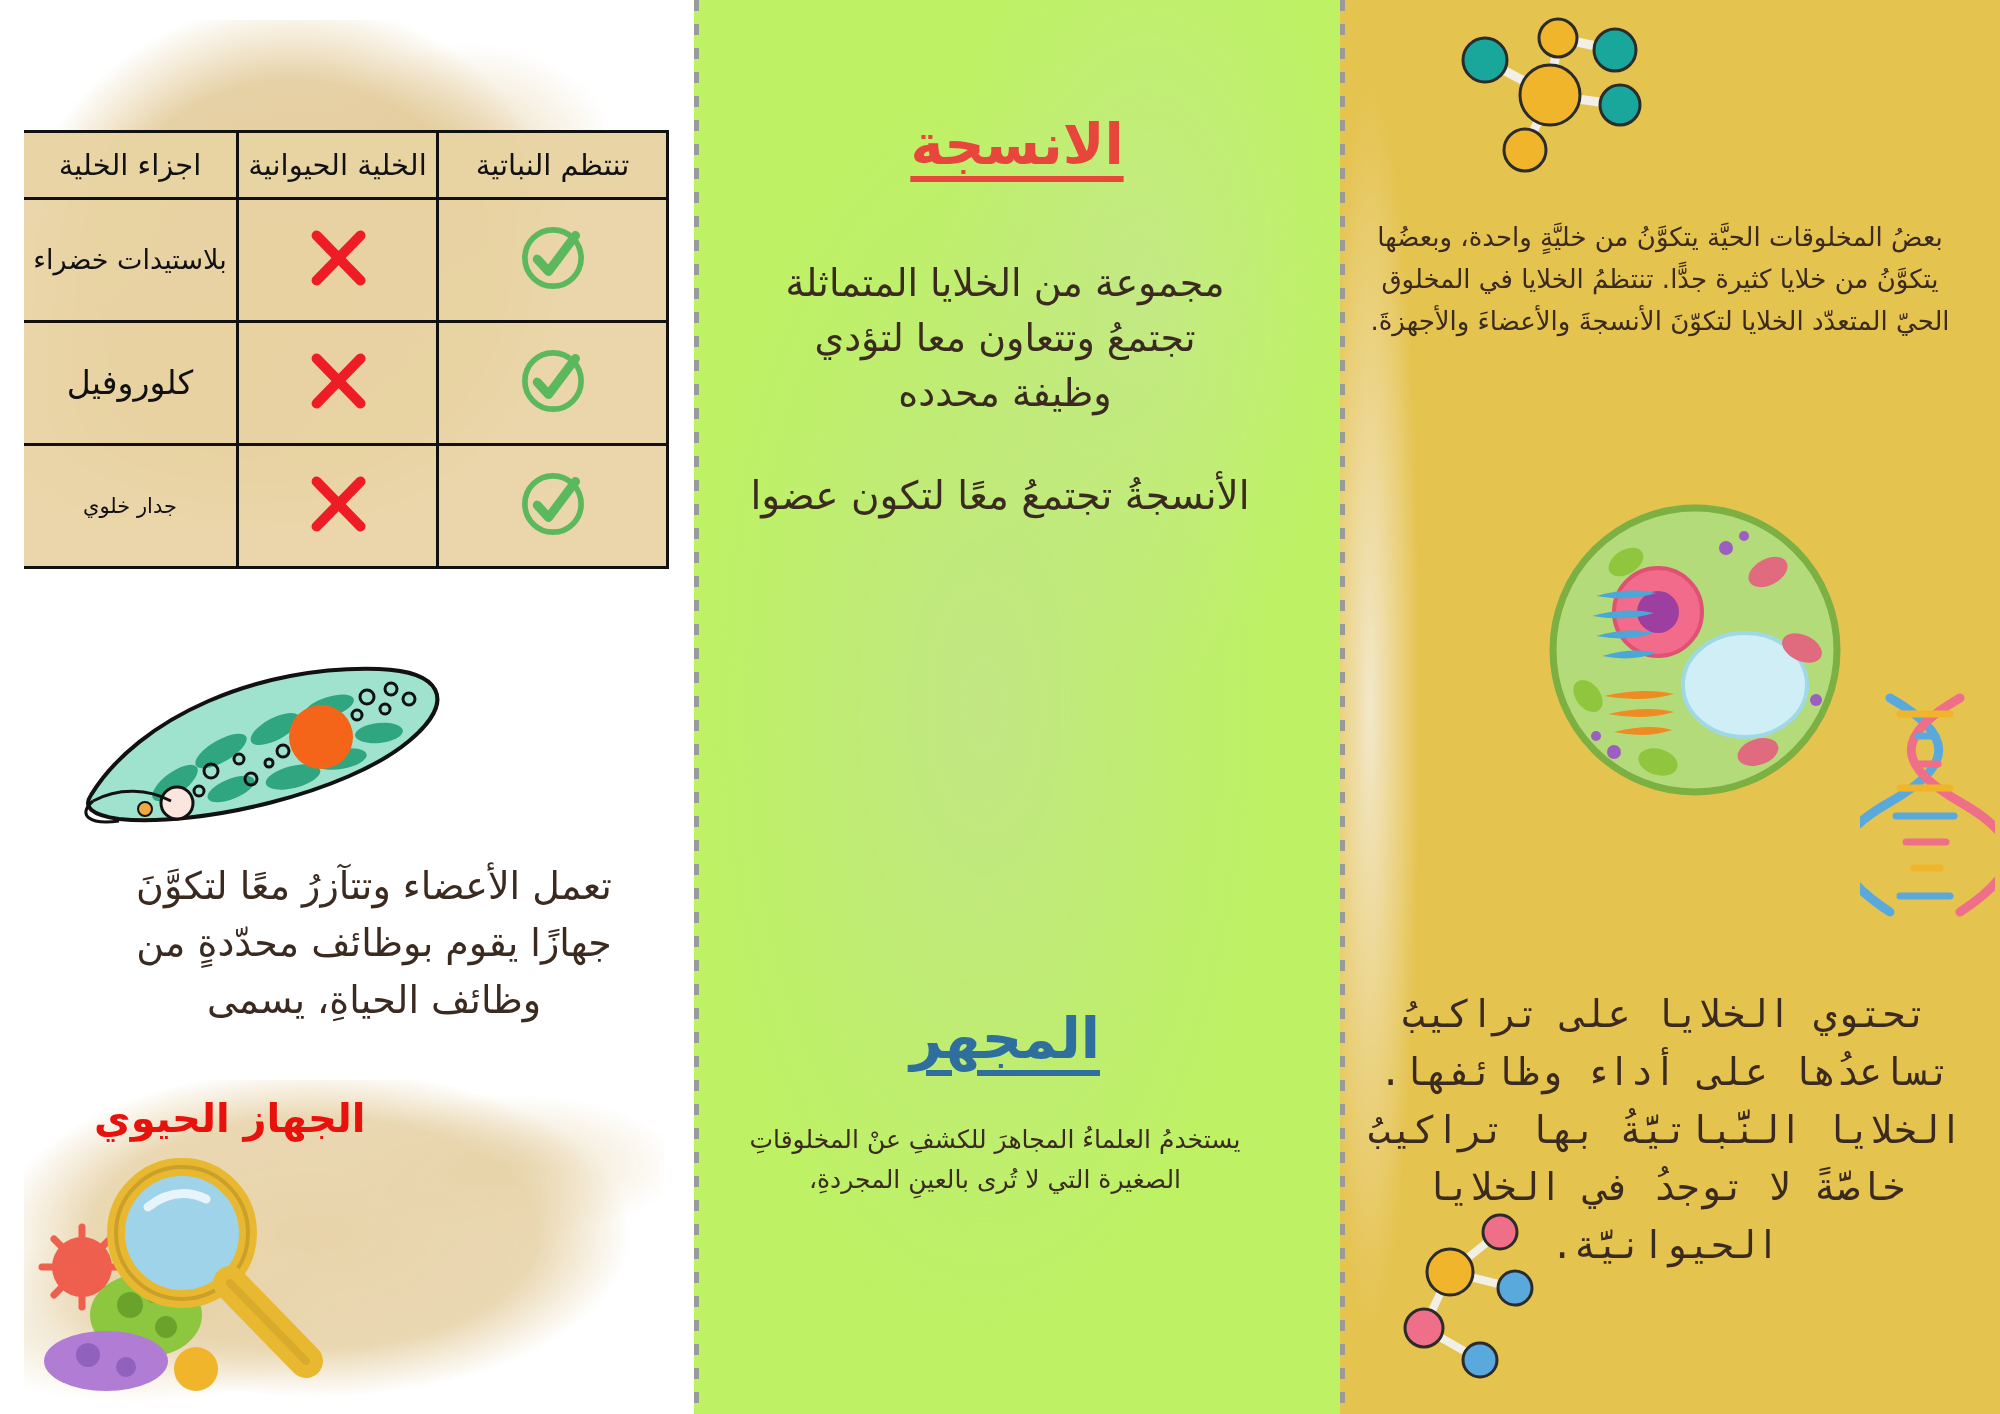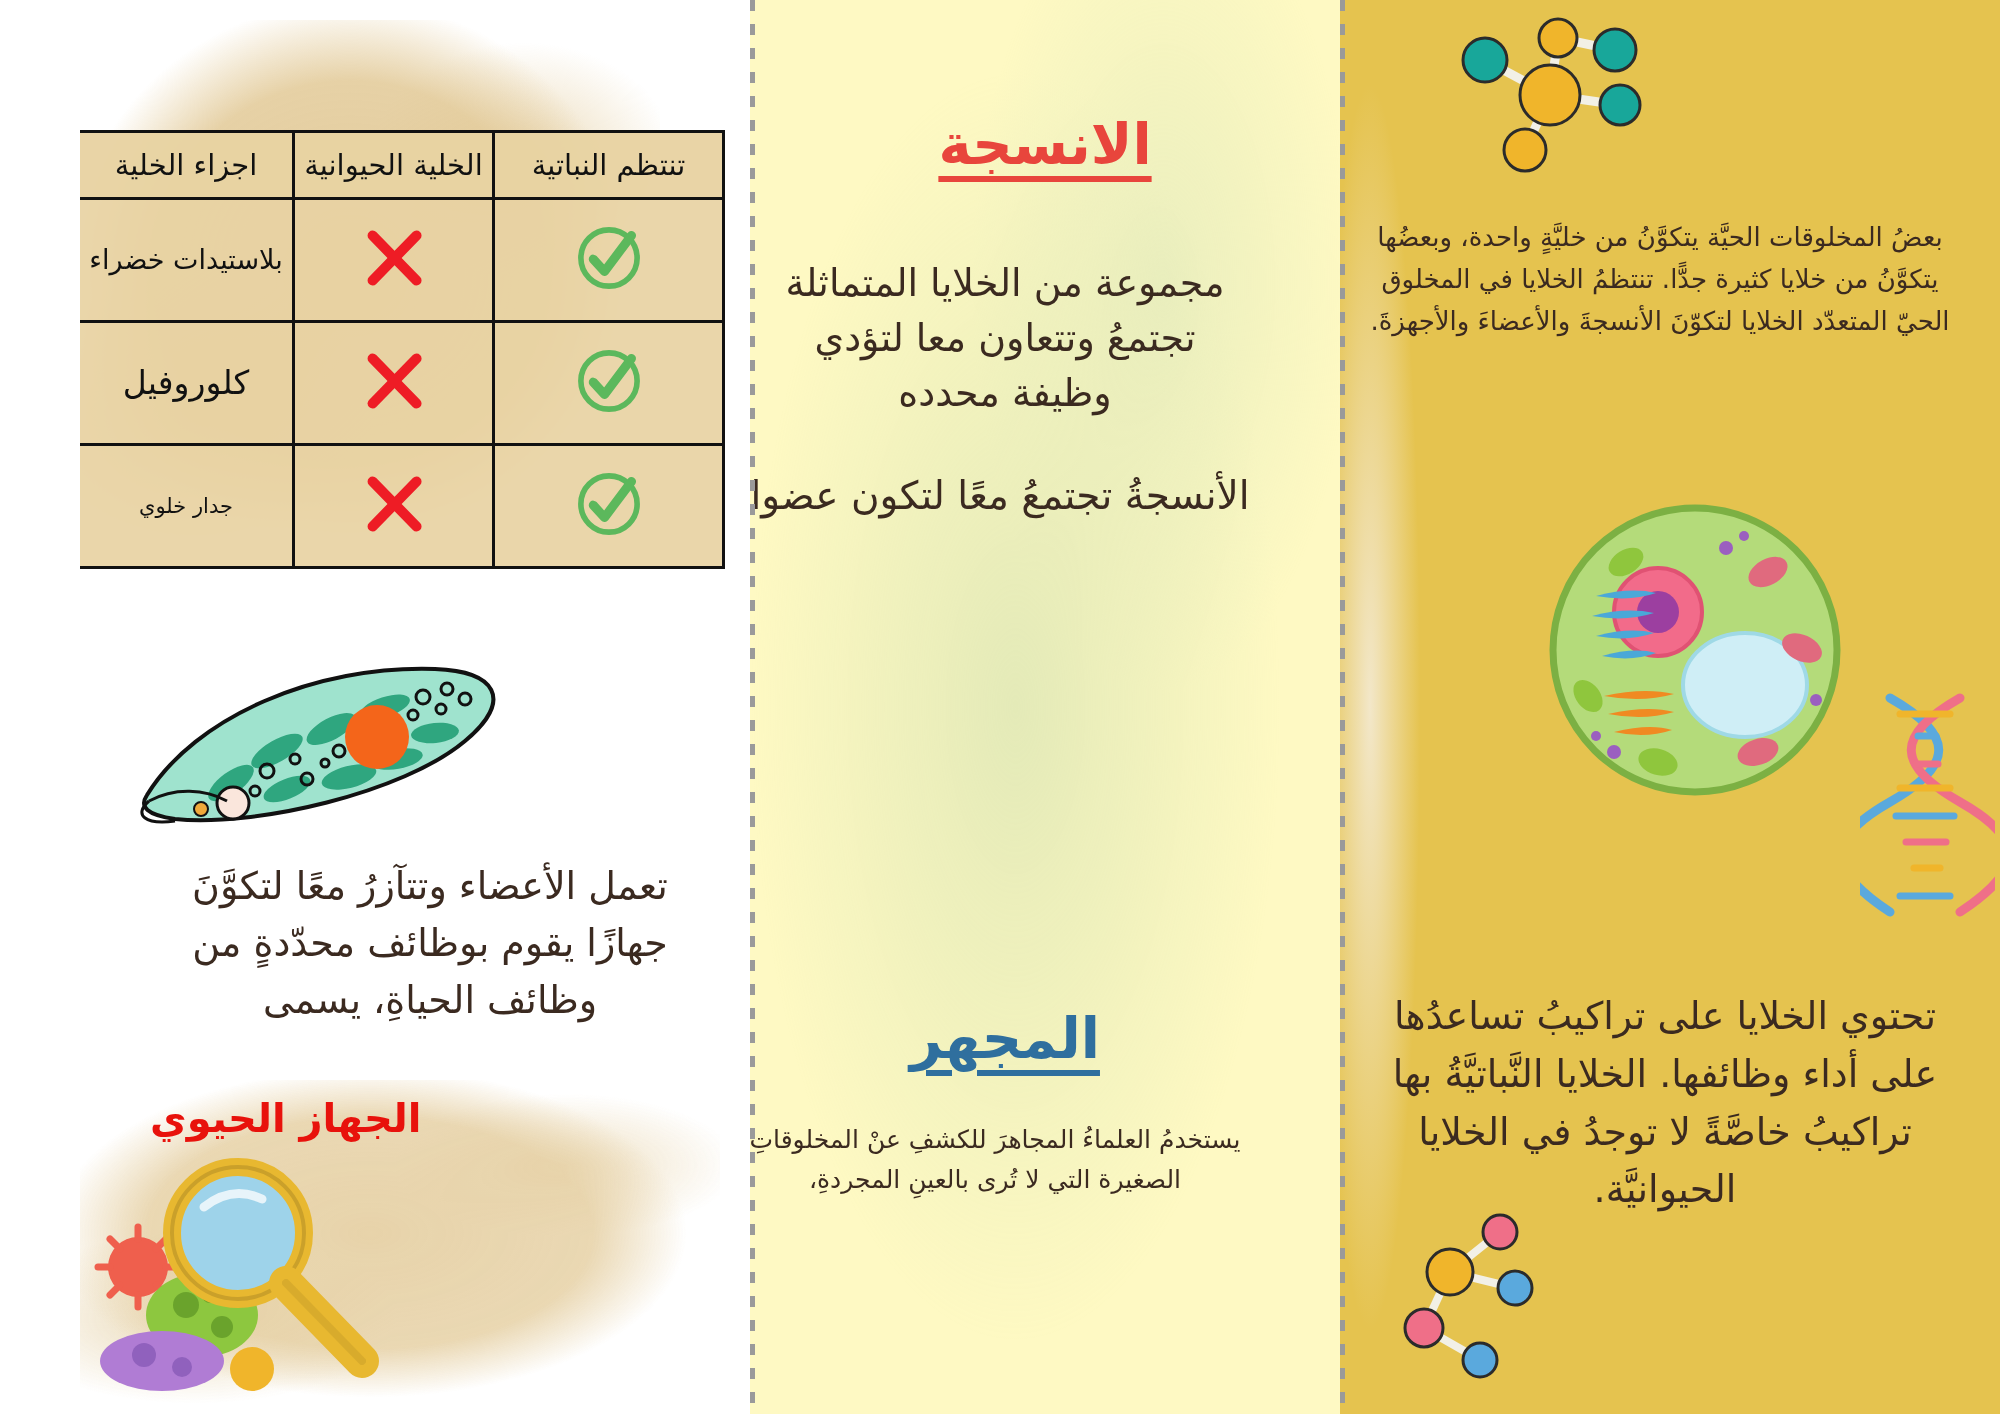--- a/index.html
+++ b/index.html
@@ -11,21 +11,21 @@
     position:relative;
   }
   .page{
     position:absolute;inset:0;
     display:flex;flex-direction:row;
   }
 
   
   .panel{position:relative;height:100%;overflow:hidden;}
   .panel-left{width:670px;background:#ffffff;}
-  .panel-mid{width:590px;background:#fef9c3;}
+  .panel-mid{width:646px;background:#bef264;}
   .panel-right{width:660px;background:#e5c34f;}
 
   
   .wash-tan{
     position:absolute;
     background:
       radial-gradient(ellipse 58% 62% at 50% 45%, rgba(226,201,150,.95) 0%, rgba(226,201,150,.85) 55%, rgba(226,201,150,0) 78%),
       radial-gradient(ellipse 40% 35% at 25% 70%, rgba(222,196,142,.8) 0%, rgba(222,196,142,0) 72%),
       radial-gradient(ellipse 35% 30% at 78% 25%, rgba(228,205,158,.75) 0%, rgba(228,205,158,0) 70%);
     filter:blur(.3px);
@@ -96,21 +96,21 @@
   #mid-title{position:absolute;top:74px;right:0;left:0;z-index:9;}
   #mid-p1{position:absolute;top:218px;right:100px;width:470px;font-size:38px;line-height:1.45;text-align:center;z-index:9;}
   #mid-p2{position:absolute;top:430px;right:30px;width:620px;font-size:39px;line-height:1.4;text-align:center;z-index:9;}
   #mid-micro-title{position:absolute;top:960px;right:140px;width:390px;z-index:12;}
   #mid-micro-cap{position:absolute;top:1095px;right:60px;width:570px;font-size:25px;line-height:1.6;text-align:center;z-index:9;}
 
   #left-p1{position:absolute;top:820px;right:40px;width:560px;font-size:38px;line-height:1.5;text-align:center;z-index:9;}
   #left-term{position:absolute;top:1055px;right:40px;width:560px;font-size:40px;font-weight:700;color:#e8120c;text-align:left;z-index:9;}
 
   #right-p1{position:absolute;top:190px;right:50px;width:580px;font-size:26px;line-height:1.62;text-align:center;z-index:9;}
-  #right-p2{position:absolute;top:950px;right:30px;width:610px;font-size:38px;line-height:1.52;text-align:center;z-index:9;}
+  #right-p2{position:absolute;top:950px;right:30px;width:610px;font-size:38px;line-height:1.52;text-align:center;z-index:9;font-family:Liberation Mono, monospace;}
 
   
   .art{position:absolute;z-index:7;}
   #art-euglena{left:55px;top:655px;}
   #art-magnifier{left:10px;top:1155px;}
   #art-molecule-top{left:100px;top:10px;}
   #art-molecule-bot{left:40px;top:1210px;}
   #art-plantcell{left:190px;top:500px;}
   #art-dna{left:520px;top:690px;}
 </style>

